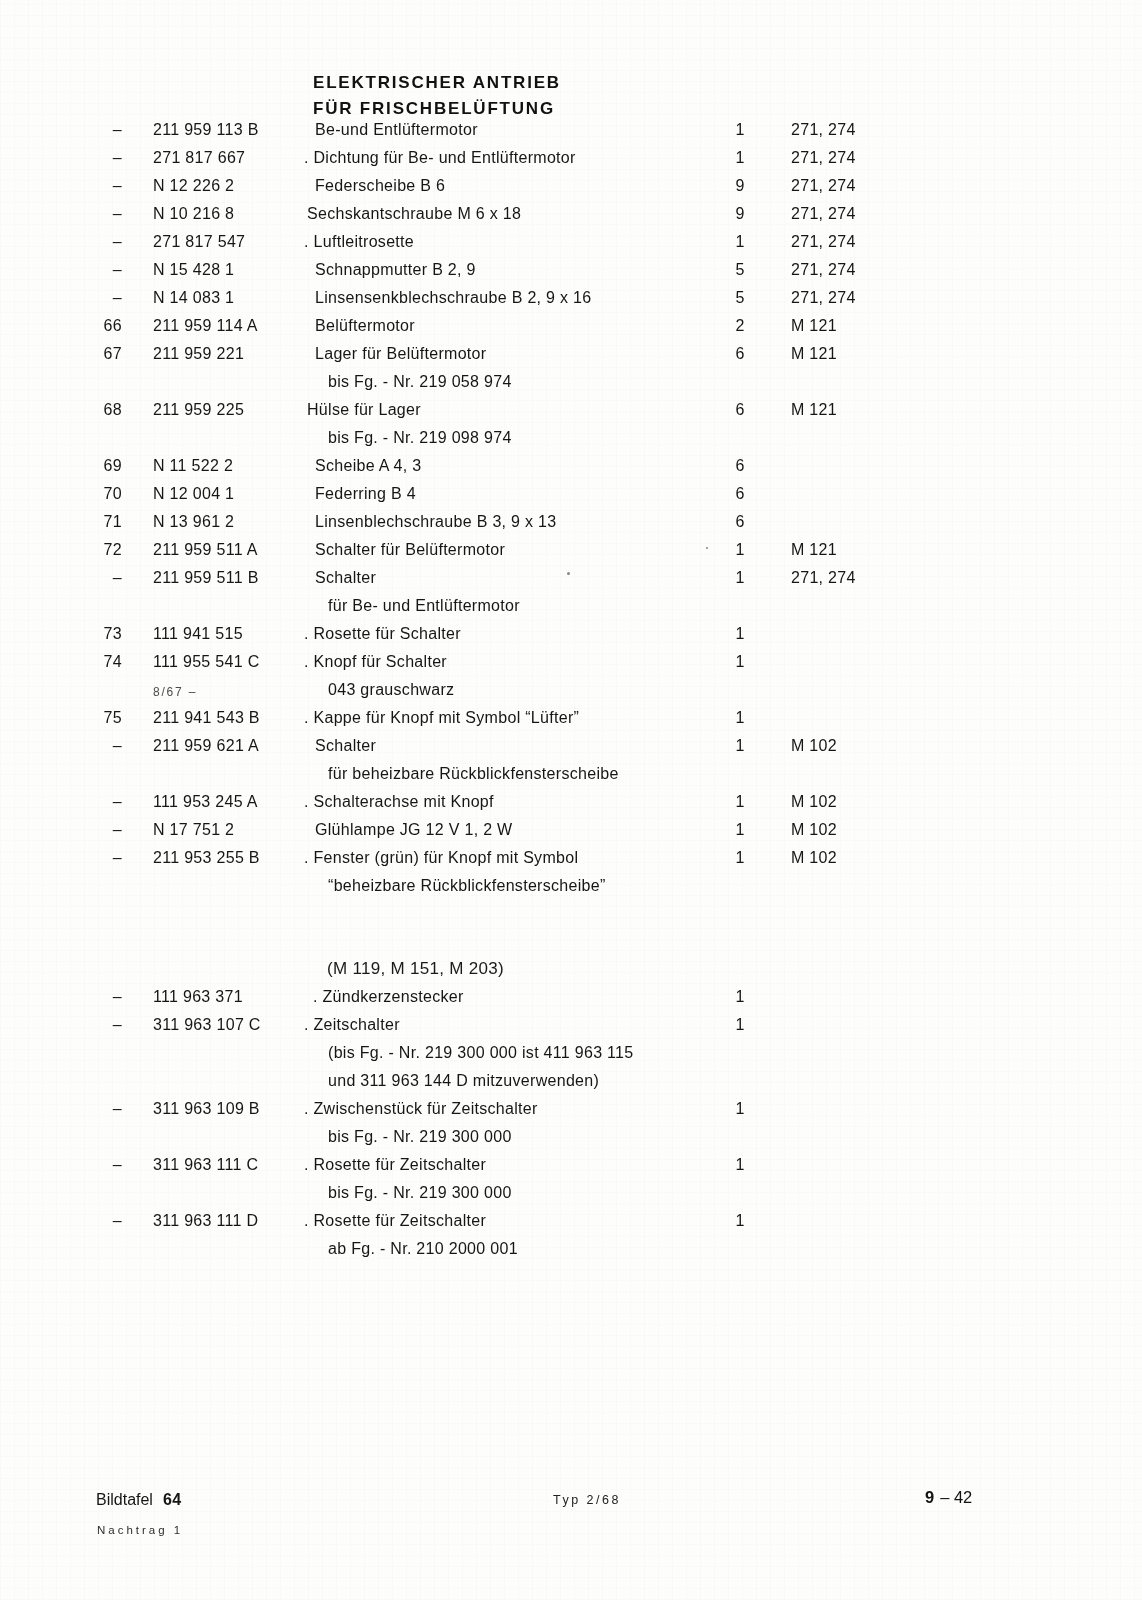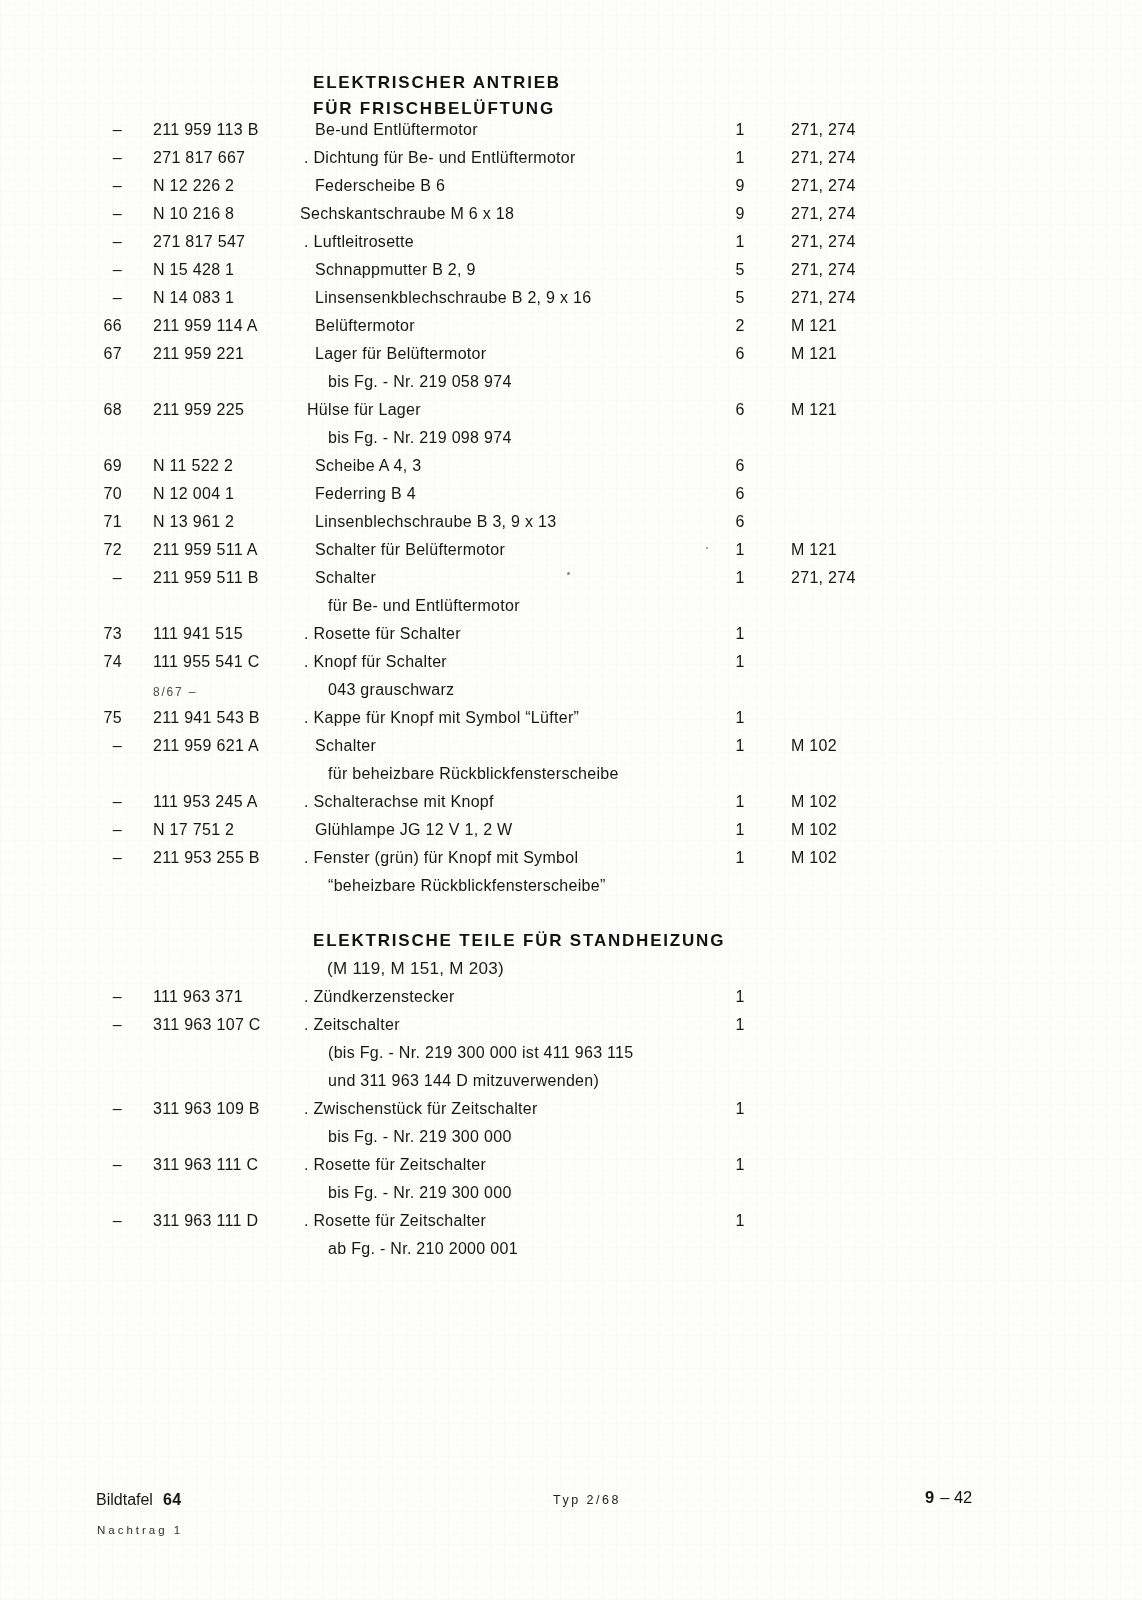--- a/index.html
+++ b/index.html
@@ -55,21 +55,20 @@
 </head>
 <body>
 
 <div id="paper-texture"></div>
 
 <div id="doc">
 
   <div class="heading" style="top:73px">ELEKTRISCHER ANTRIEB</div>
   <div class="heading" style="top:99px">FÜR FRISCHBELÜFTUNG</div>
 
-  <div class="heading" style="top:931px">ELEKTRISCHE TEILE FÜR STANDHEIZUNG</div>
   <div class="subtitle" style="top:959px">(M 119, M 151, M 203)</div>
 
   <div id="rows-container">
       <div class="row-line" style="top: 120px;">
         <div class="cell pos">–</div>
         <div class="cell part">211 959 113 B</div>
         <div class="cell desc" style="left: 315px;">Be-und Entlüftermotor</div>
         <div class="cell qty">1</div>
         <div class="cell remark">271, 274</div>
       </div>
@@ -83,21 +82,21 @@
       <div class="row-line" style="top: 176px;">
         <div class="cell pos">–</div>
         <div class="cell part">N 12 226 2</div>
         <div class="cell desc" style="left: 315px;">Federscheibe B 6</div>
         <div class="cell qty">9</div>
         <div class="cell remark">271, 274</div>
       </div>
       <div class="row-line" style="top: 204px;">
         <div class="cell pos">–</div>
         <div class="cell part">N 10 216 8</div>
-        <div class="cell desc" style="left: 300px;">Sechskantschraube M 6 x 18</div>
+        <div class="cell desc" style="left: 307px;">Sechskantschraube M 6 x 18</div>
         <div class="cell qty">9</div>
         <div class="cell remark">271, 274</div>
       </div>
       <div class="row-line" style="top: 232px;">
         <div class="cell pos">–</div>
         <div class="cell part">271 817 547</div>
         <div class="cell desc" style="left: 304px;">. Luftleitrosette</div>
         <div class="cell qty">1</div>
         <div class="cell remark">271, 274</div>
       </div>
@@ -229,21 +228,21 @@
         <div class="cell desc" style="left: 304px;">. Fenster (grün) für Knopf mit Symbol</div>
         <div class="cell qty">1</div>
         <div class="cell remark">M 102</div>
       </div>
       <div class="row-line" style="top: 876px;">
         <div class="cell cont">“beheizbare Rückblickfensterscheibe”</div>
       </div>
       <div class="row-line" style="top: 987px;">
         <div class="cell pos">–</div>
         <div class="cell part">111 963 371</div>
-        <div class="cell desc" style="left: 304px;">. Zündkerzenstecker</div>
+        <div class="cell desc" style="left: 313px;">. Zündkerzenstecker</div>
         <div class="cell qty">1</div>
       </div>
       <div class="row-line" style="top: 1015px;">
         <div class="cell pos">–</div>
         <div class="cell part">311 963 107 C</div>
         <div class="cell desc" style="left: 304px;">. Zeitschalter</div>
         <div class="cell qty">1</div>
       </div>
       <div class="row-line" style="top: 1043px;">
         <div class="cell cont">(bis Fg. - Nr. 219 300 000 ist 411 963 115</div>

